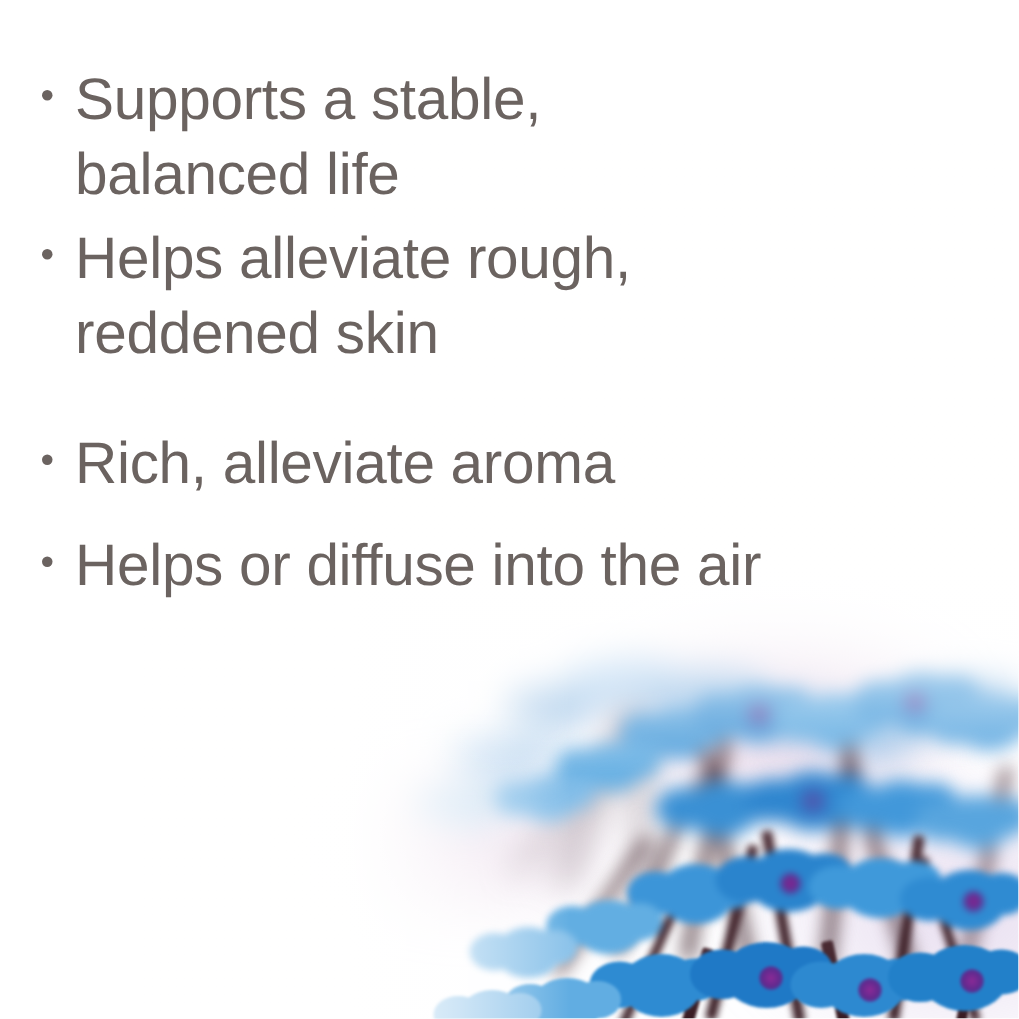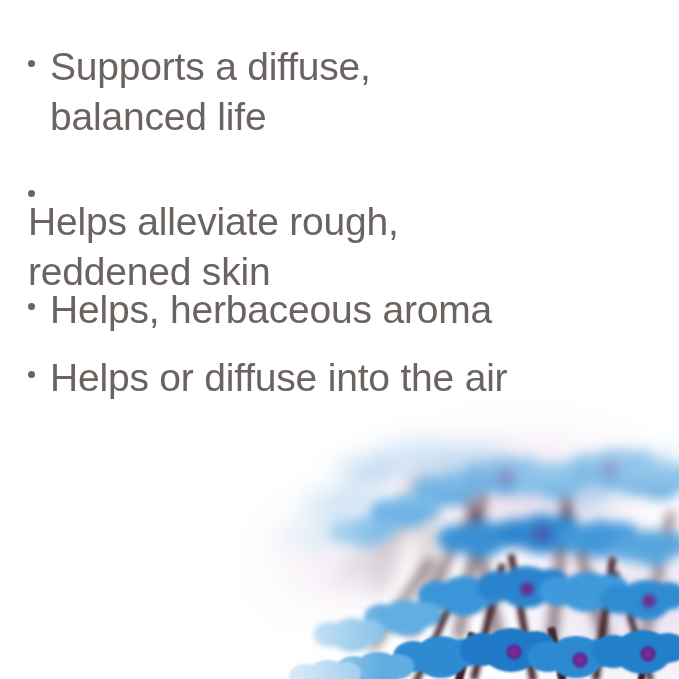--- a/index.html
+++ b/index.html
@@ -122,21 +122,21 @@
 
   .bullet-text {
     font-size: 39px;
     line-height: 50px;
     letter-spacing: -0.2px;
     color: #6b6360;
     white-space: pre-line;
   }
 
   .b1 { top: 42px; }
-  .b2 { top: 172px; flex-direction: column; }
+  .b2 { top: 148px; }
   .b3 { top: 285px; }
   .b4 { top: 353px; }
 </style>
 </head>
 <body>
 
 <div id="page">
 
   <div class="photo">
     <div class="haze"></div>
@@ -217,33 +217,33 @@
       <div class="core" style="left:640px; top:646px; width:16px; height:16px;"></div>
     </div>
 
     <div class="photo-fade"></div>
   </div>
 
   <ul class="bullets">
 
     <li class="bullet b1">
       <span class="bullet-dot"></span>
-      <span class="bullet-text">Supports a diffuse,
+      <span class="bullet-text">Supports a stable,
 balanced life</span>
     </li>
 
     <li class="bullet b2">
       <span class="bullet-dot"></span>
       <span class="bullet-text">Helps alleviate rough,
 reddened skin</span>
     </li>
 
     <li class="bullet b3">
       <span class="bullet-dot"></span>
-      <span class="bullet-text">Helps, herbaceous aroma</span>
+      <span class="bullet-text">Rich, alleviate aroma</span>
     </li>
 
     <li class="bullet b4">
       <span class="bullet-dot"></span>
       <span class="bullet-text">Helps or diffuse into the air</span>
     </li>
 
   </ul>
 
 </div>

